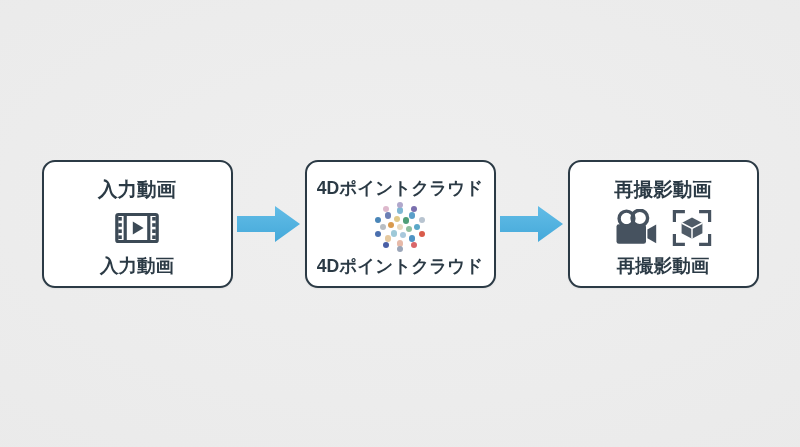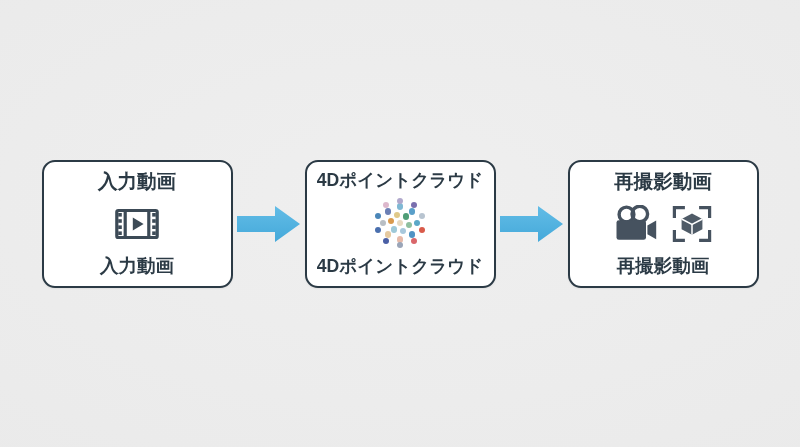--- a/index.html
+++ b/index.html
@@ -37,21 +37,21 @@
     box-sizing: border-box;
     width: 191px;
     height: 128px;
     background: #ffffff;
     border: 2.2px solid #2b3a45;
     border-radius: 13px;
     display: flex;
     flex-direction: column;
     align-items: center;
     justify-content: flex-end;
-    padding: 9px 6px 10px 6px;
+    padding: 17px 6px 10px 6px;
     box-shadow: 0 1px 2px rgba(0,0,0,0.06);
   }
 
   .stage-title {
     font-size: 19.5px;
     font-weight: 700;
     color: #2b3a45;
     line-height: 1.05;
     white-space: nowrap;
     letter-spacing: 0px;

